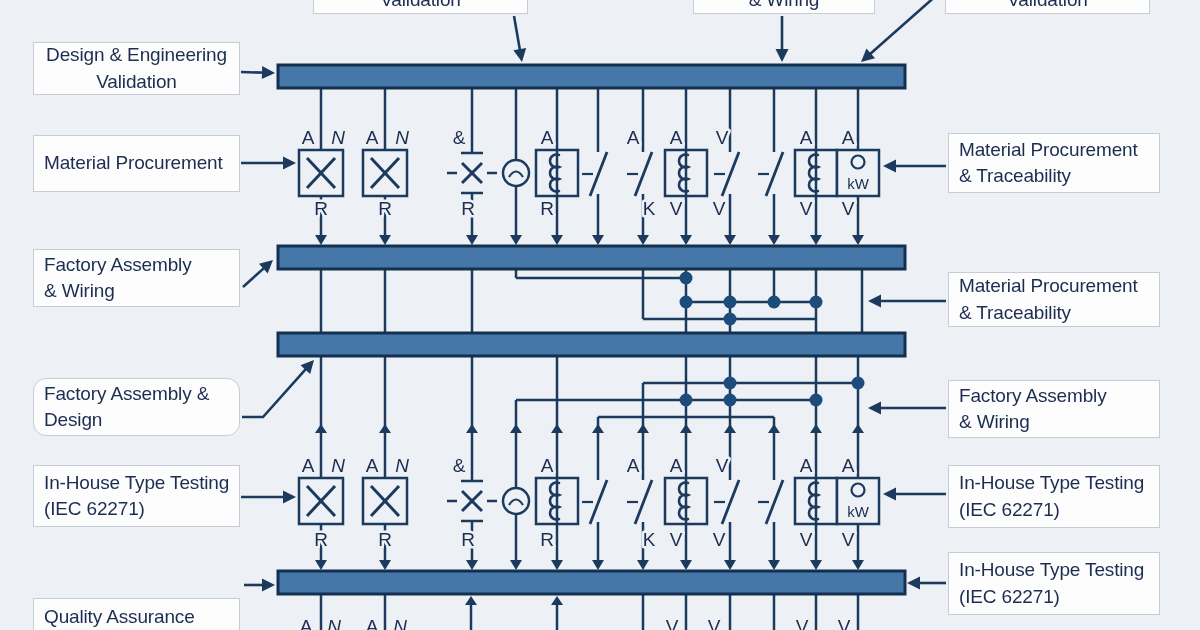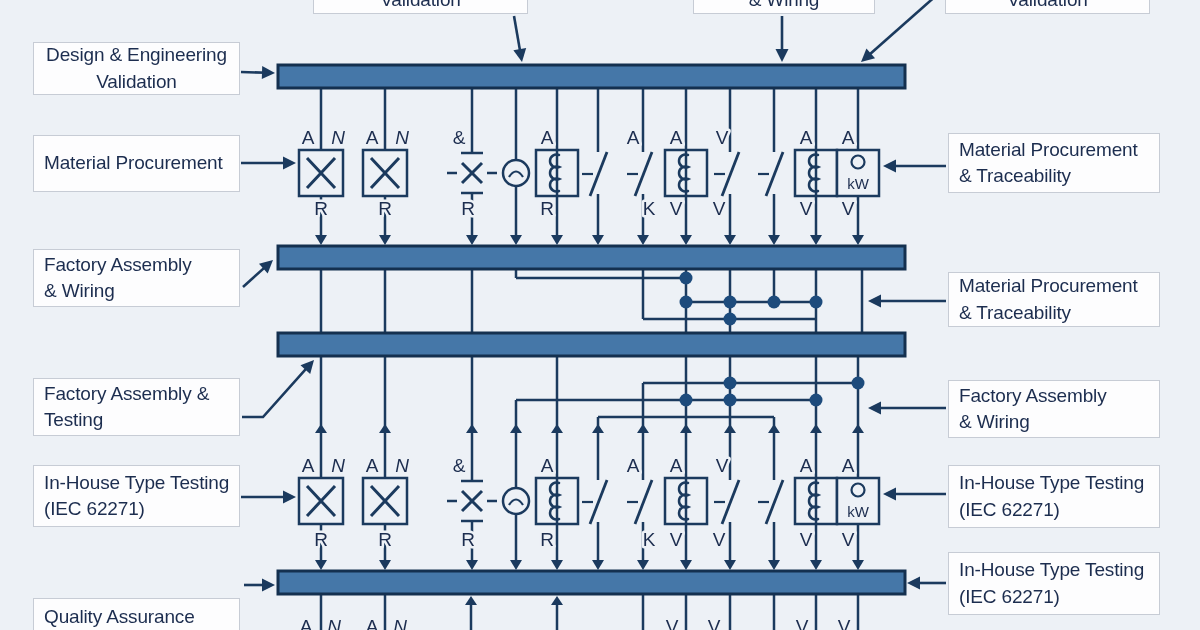--- a/index.html
+++ b/index.html
@@ -370,23 +370,23 @@
     <div class="cl-line">Design &amp; Engineering</div>
     <div class="cl-line">Validation</div>
   </div>
   <div class="callout" style="left: 33px; top: 135px; width: 207px; height: 57px;">
     <div class="cl-line">Material Procurement</div>
   </div>
   <div class="callout" style="left: 33px; top: 249px; width: 207px; height: 58px;">
     <div class="cl-line">Factory Assembly</div>
     <div class="cl-line">&amp; Wiring</div>
   </div>
-  <div class="callout" style="left: 33px; top: 378px; width: 207px; height: 58px;">
+  <div class="callout" style="left: 33px; top: 378px; width: 207px; height: 58px; border-radius: 13px;">
     <div class="cl-line">Factory Assembly &amp;</div>
-    <div class="cl-line">Testing</div>
+    <div class="cl-line">Design</div>
   </div>
   <div class="callout" style="left: 33px; top: 465px; width: 207px; height: 62px;">
     <div class="cl-line">In-House Type Testing</div>
     <div class="cl-line">(IEC 62271)</div>
   </div>
   <div class="callout" style="left: 33px; top: 554px; width: 207px; height: 64px; margin-top: 44px;">
     <div class="cl-line">Quality Assurance</div>
     <div class="cl-line">Certification</div>
   </div>
 

